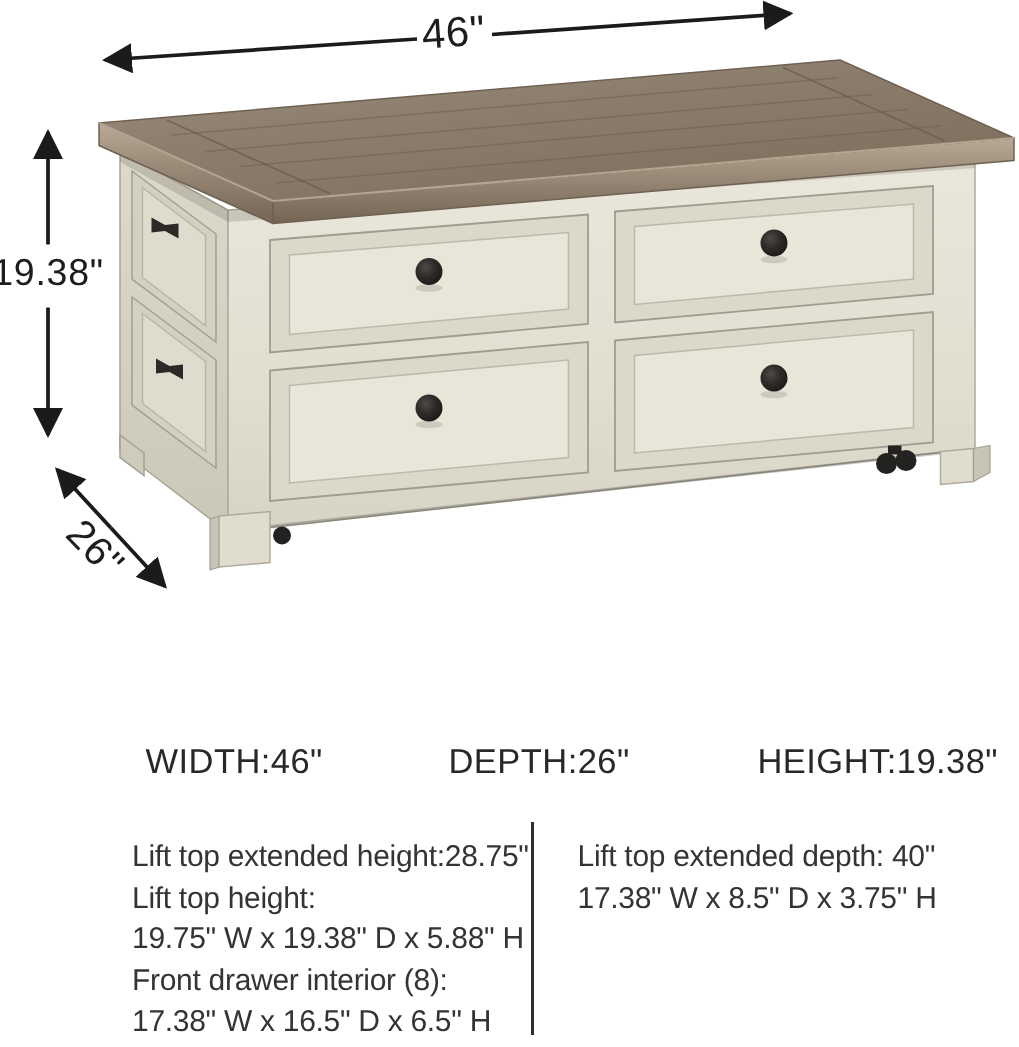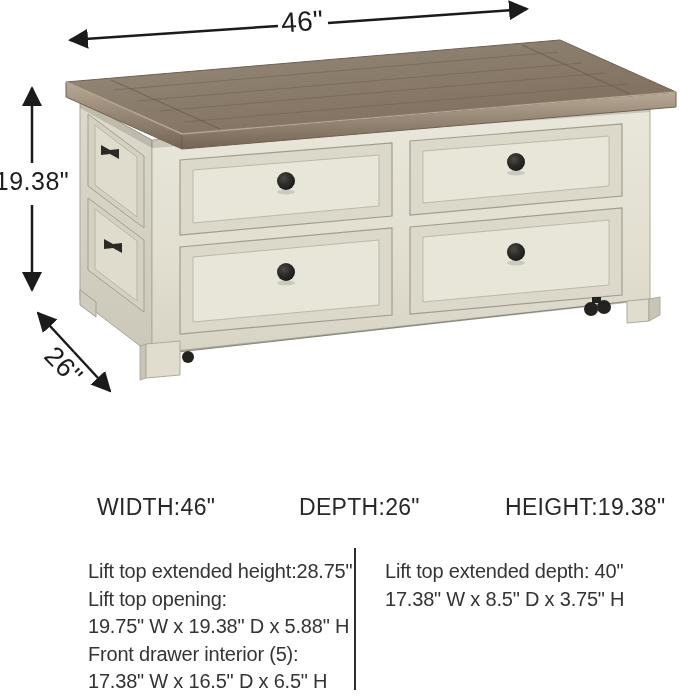--- a/index.html
+++ b/index.html
@@ -184,23 +184,23 @@
   </svg>
 
   <div class="summary-label summary-width">WIDTH:46"</div>
   <div class="summary-label summary-depth">DEPTH:26"</div>
   <div class="summary-label summary-height">HEIGHT:19.38"</div>
 
   <div class="specs">
     <div class="specs-divider"></div>
     <div class="spec-col spec-col-left">
       <div>Lift top extended height:28.75"</div>
-      <div>Lift top opening:</div>
+      <div>Lift top height:</div>
       <div>19.75" W x 19.38" D x 5.88" H</div>
-      <div>Front drawer interior (5):</div>
+      <div>Front drawer interior (8):</div>
       <div>17.38" W x 16.5" D x 6.5" H</div>
     </div>
     <div class="spec-col spec-col-right">
       <div>Lift top extended depth: 40"</div>
       <div>17.38" W x 8.5" D x 3.75" H</div>
     </div>
   </div>
 
 </div>
 

